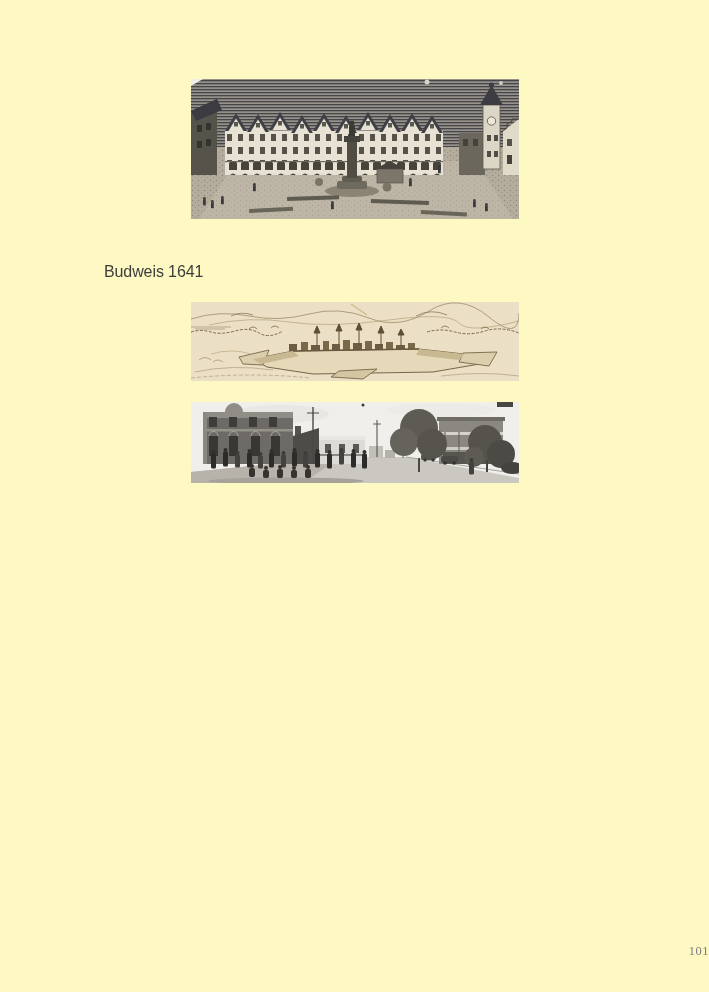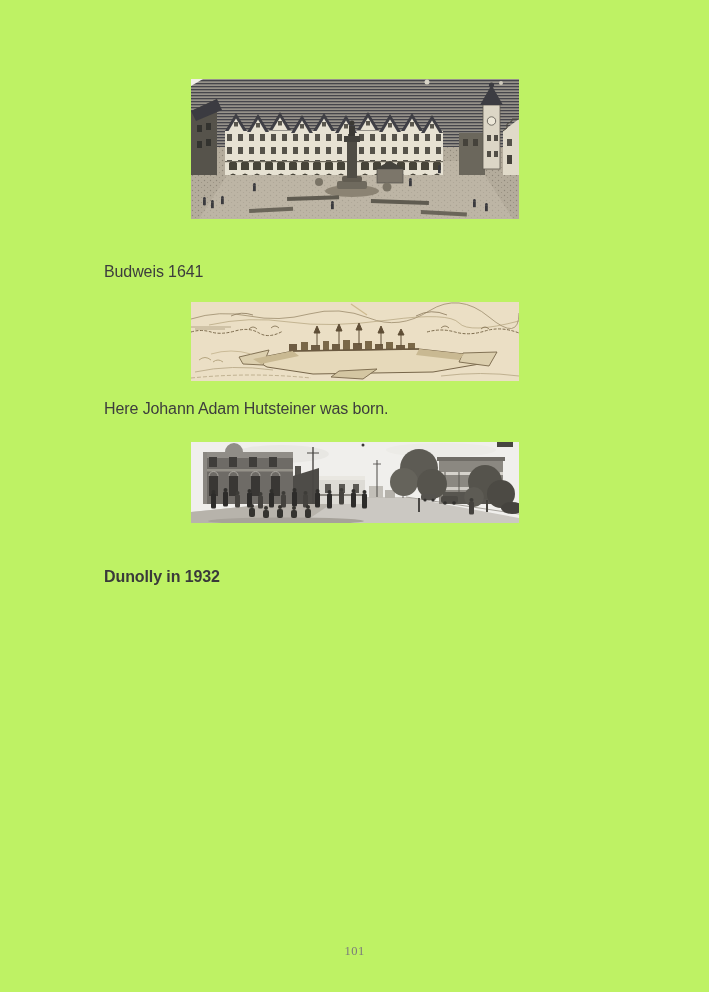--- a/index.html
+++ b/index.html
@@ -1,20 +1,20 @@
 <!DOCTYPE html>
 <html><head>
 <meta charset="utf-8">
 <style>
   html, body { margin: 0; padding: 0; background: #ffffff; }
   .page {
     position: relative;
     width: 709px;
     height: 992px;
-    background: #bef264;
+    background: #fef9c3;
     font-family: "Liberation Sans", sans-serif;
     color: #3d3d3d;
     overflow: hidden;
   }
   .fig { display: block; margin: 0 auto; width: 328px; }
   .fig svg { display: block; }
   .fig1 { margin-top: 79px; height: 140px; }
   .fig2 { margin-top: 18px; height: 79px; }
   .fig3 { margin-top: 21px; height: 81px; }
   p.body-text {
@@ -25,21 +25,21 @@
     letter-spacing: -0.1px;
     white-space: pre-line;
   }
   p.first-after-image { margin-top: 41px; }
   p.after-image-2 { margin-top: 40px; }
   p.caption-bold { margin-top: 42px; font-weight: bold; color: #3a3a3a; }
   .page-number {
     position: absolute;
     left: 0; right: 0;
     bottom: 33px;
-    text-align: center;
+    text-align: right;
     font-family: "Liberation Serif", serif;
     font-size: 12.5px;
     color: #7b7b7b;
     letter-spacing: 0.5px;
   }
 </style>
 </head>
 <body>
 
 <div class="page">
@@ -226,21 +226,20 @@
       <g fill="none" stroke="#b4a483" stroke-width="0.8">
         <path d="M4,70 Q40,62 82,68"></path>
         <path d="M0,76 Q60,70 120,76" stroke-dasharray="4,2"></path>
         <path d="M250,74 Q290,69 328,74"></path>
         <path d="M20,52 Q40,46 60,52" stroke="#c2b18c"></path>
         <path d="M8,58 q6,-5 12,0 M22,60 q5,-4 10,0" stroke="#a8976f"></path>
       </g>
     </svg>
   </div>
 
-  <p class="body-text">Here Johann Adam Hutsteiner was born.</p>
 
   <div class="fig fig3">
     <svg width="328" height="81" viewBox="0 0 328 81">
       <defs>
         <g id="man">
           <circle cx="2.5" cy="2" r="2" fill="#302f2c"></circle>
           <rect x="0" y="3.6" width="5" height="15" rx="1.5" fill="#2d2c2a"></rect>
         </g>
         <g id="man2">
           <circle cx="2.5" cy="2" r="2" fill="#3d3c38"></circle>
@@ -359,17 +358,16 @@
           <circle cx="61" cy="64" r="2"></circle>
           <circle cx="75" cy="66" r="2"></circle>
           <circle cx="89" cy="65" r="2"></circle>
           <circle cx="103" cy="66" r="2"></circle>
           <circle cx="117" cy="65" r="2"></circle>
         </g>
       </g>
     </svg>
   </div>
 
-  <p class="body-text caption-bold">Dunolly in 1932</p>
 
   <div class="page-number">101</div>
 
 </div>
 
 </body></html>

